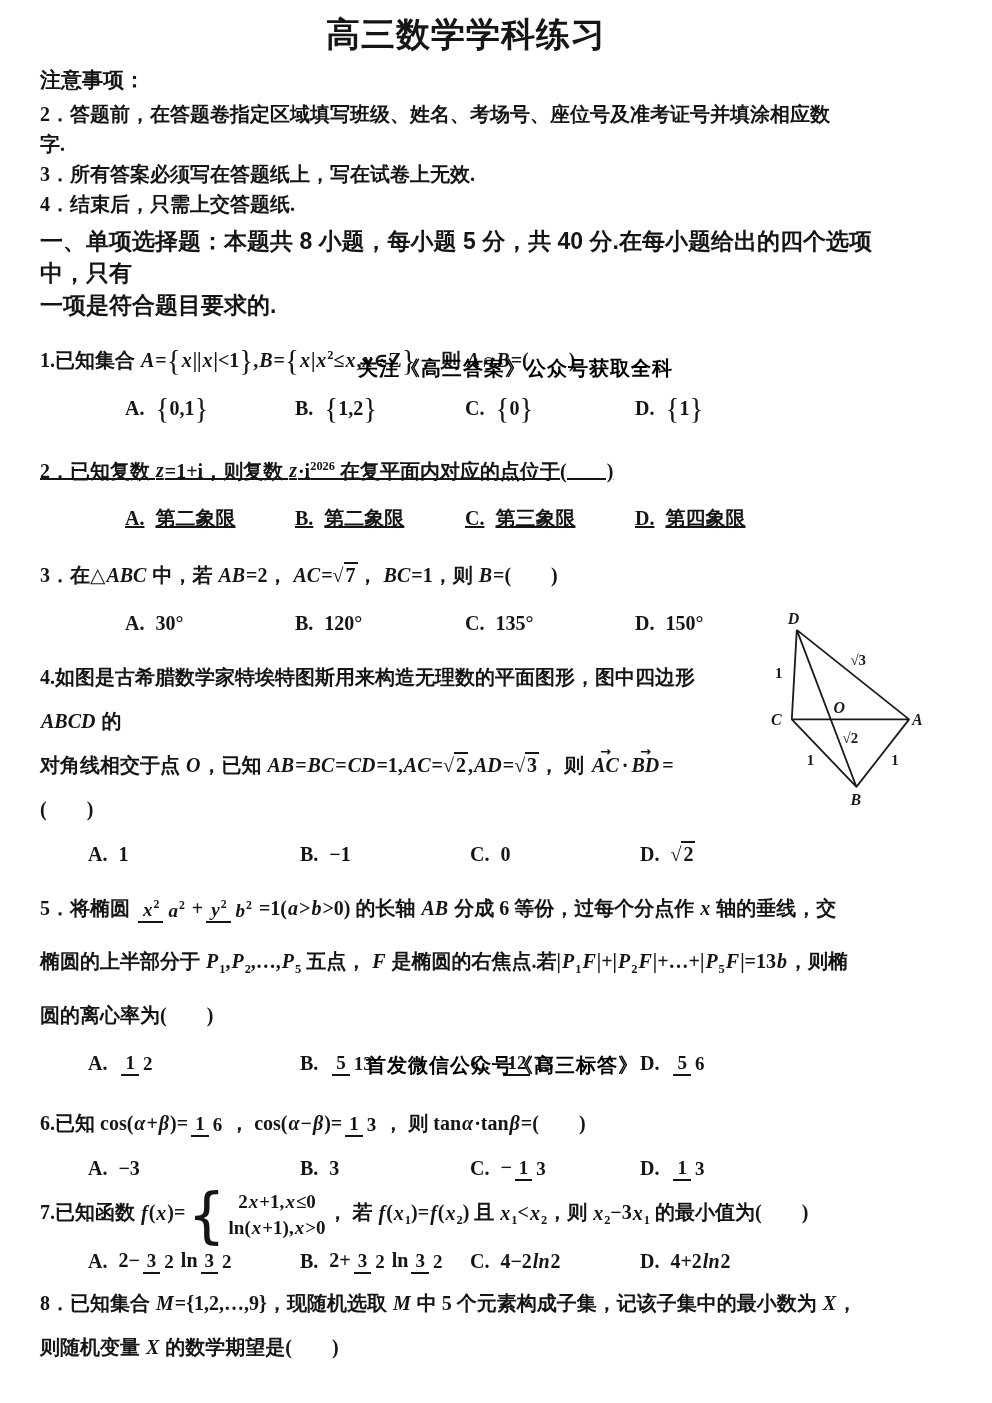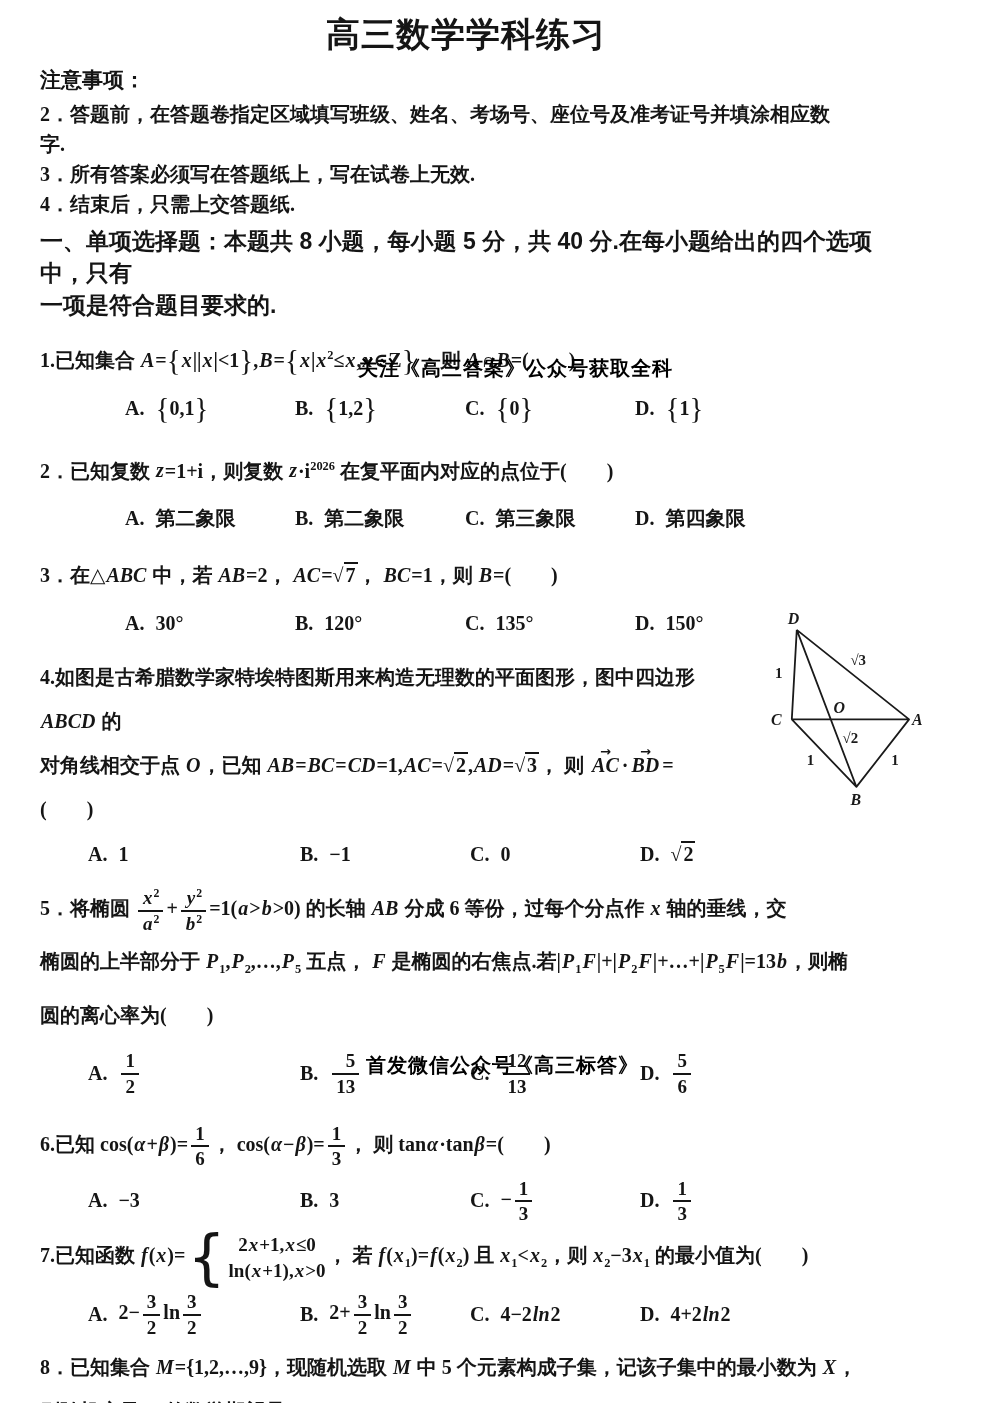--- a/index.html
+++ b/index.html
@@ -28,21 +28,21 @@
   .opts { display:flex; align-items:center; padding-left:85px; }
   .opt  { flex:0 0 170px; display:flex; align-items:center; }
   .opt:last-child { flex:0 0 auto; }
   .olabel { margin-right:11px; }
   .opts.wide { padding-left:48px; }
   .opts.wide .opt:first-child { flex:0 0 212px; }
   i { font-style:italic; padding:0 1px; }
   sup { font-size:0.62em; }
   sub { font-size:0.62em; }
   .bb { font-size:1.45em; font-weight:400; vertical-align:-0.12em; line-height:1; }
-  .frac { display:inline-flex; flex-direction:column; vertical-align:middle; text-align:right; line-height:1.12; font-size:0.95em; margin:0 3px; }
+  .frac { display:inline-flex; flex-direction:row; vertical-align:middle; text-align:center; line-height:1.12; font-size:0.95em; margin:0 3px; }
   .frac .num { display:block; border-bottom:2px solid #151515; padding:0 4px 1px; }
   .frac .den { display:block; padding:1px 4px 0; }
   .sqrt { white-space:nowrap; }
   .sqrt .rad { border-top:2px solid #151515; padding:0 2px; }
   .vec { display:inline-block; position:relative; margin:0 2px; }
   .vec::before { content:"→"; position:absolute; top:-13px; left:50%; transform:translateX(-50%);
                  font-size:13px; font-family:"DejaVu Sans",sans-serif; font-weight:700; }
   .cases { display:inline-flex; align-items:center; vertical-align:middle; margin:0 2px; }
   .cases .brace { font-size:3em; font-weight:400; line-height:0.85; margin-right:3px; font-family:"DejaVu Sans",sans-serif; }
   .cases .rows { display:inline-flex; flex-direction:column; text-align:left; line-height:1.35; font-size:0.95em;align-items:center; }
@@ -84,21 +84,21 @@
             <span class="olabel">C.</span>
             <span><span class="bb">{</span>0<span class="bb">}</span></span>
           </span>
         <span class="opt">
             <span class="olabel">D.</span>
             <span><span class="bb">{</span>1<span class="bb">}</span></span>
           </span>
       </div>
     </div>
 
-    <div style="margin-top:26px;">
+    <div style="margin-top:26px;text-decoration:underline;">
       <div class="stem">2．已知复数 <i>z</i>=1+i，则复数 <i>z</i>·i<sup>2026</sup> 在复平面内对应的点位于(　　)</div>
       <div class="opts" style="margin-top:18px;">
         <span class="opt">
             <span class="olabel">A.</span>
             <span>第二象限</span>
           </span>
         <span class="opt">
             <span class="olabel">B.</span>
             <span>第二象限</span>
           </span>

